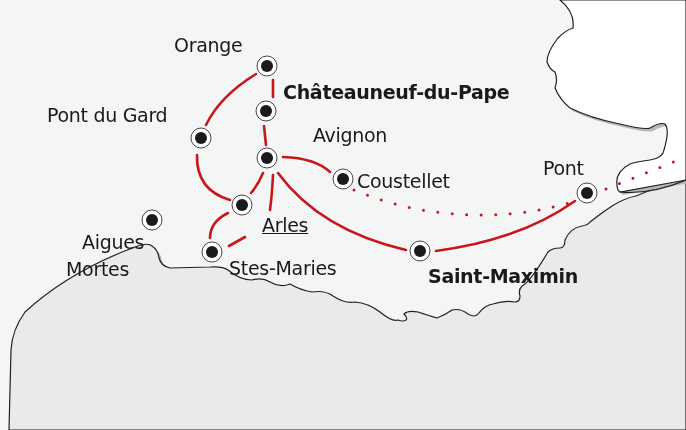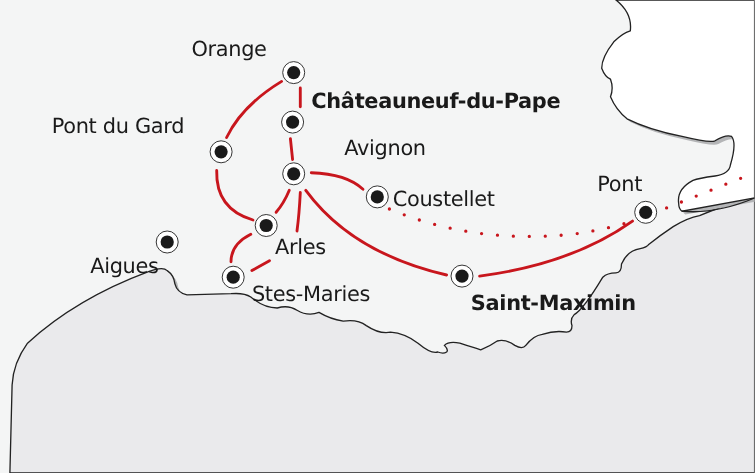--- a/index.html
+++ b/index.html
@@ -152,18 +152,19 @@
         <circle cx="587" cy="193" r="6" fill="#1a1a1a"></circle>
       </g>
     </g>
   </svg>
 
   <div class="label" style="left:174px; top:34px;">Orange</div>
   <div class="label" style="left:283px; top:81px;font-weight:bold;">Châteauneuf-du-Pape</div>
   <div class="label" style="left:47px; top:104px;">Pont du Gard</div>
   <div class="label" style="left:277px; top:124px;margin-left:36px;">Avignon</div>
   <div class="label" style="left:357px; top:150px;margin-top:20px;">Coustellet</div>
-  <div class="label" style="left:250px; top:214px;">Arles</div>
+  <div class="label" style="left:262px; top:214px;text-decoration:underline;">Arles</div>
   <div class="label" style="left:82px; top:231px;">Aigues</div>
+  <div class="label" style="left:66px; top:258px;">Mortes</div>
   <div class="label" style="left:229px; top:257px;">Stes-Maries</div>
   <div class="label" style="left:428px; top:265px;font-weight:bold;">Saint-Maximin</div>
   <div class="label" style="left:543px; top:157px;">Pont</div>
 </div>
 
 </body></html>

